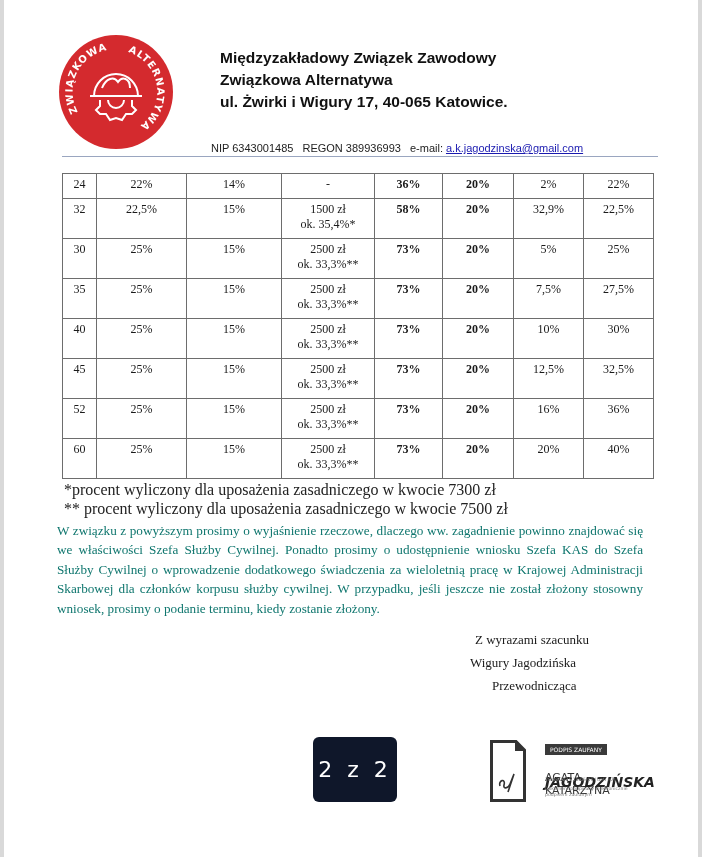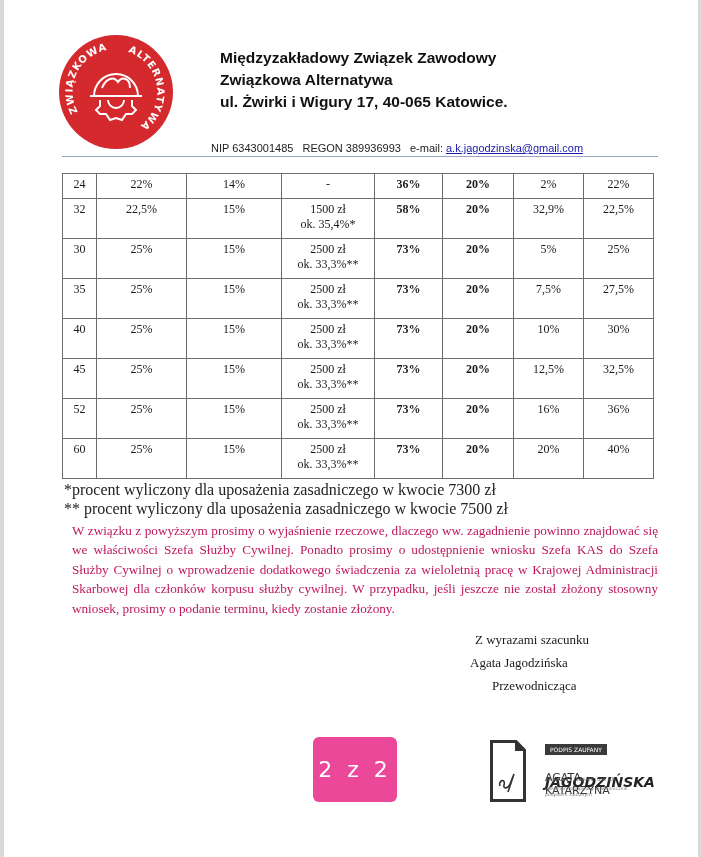--- a/index.html
+++ b/index.html
@@ -11,23 +11,23 @@
   .contact a { color:#1a1ab0; text-decoration:underline; }
   .contact span { margin-right:6px; }
   .hrule { position:absolute; left:58px; top:156px; width:596px; height:1px; background:#9aa6c0; }
   table.rates { position:absolute; left:58px; top:173px; border-collapse:collapse; font-size:12px;text-align:center; }
   table.rates td { border:1px solid #6d6d6d; padding:3px 7px 0 7px; vertical-align:top; line-height:15px; }
   table.rates td.b { font-weight:bold; }
   .c0{width:19px}.c1{width:75px}.c2{width:80px}.c3{width:78px}.c4{width:53px}.c5{width:56px}.c6{width:55px}.c7{width:55px}
   tr.r1 td { height:21px; }
   tr.rn td { height:36px; }
   .note { position:absolute; left:60px; font-size:16px; color:#222; }
-  .body-text { position:absolute; left:68px; top:521px; width:586px; font-size:13.2px; line-height:19.4px; text-align:justify; color:#be185d; }
+  .body-text { position:absolute; left:53px; top:521px; width:586px; font-size:13.2px; line-height:19.4px; text-align:justify; color:#0f766e; }
   .sig { position:absolute; font-size:13px; color:#1a1a1a; }
-  .pager { position:absolute; left:309px; top:737px; width:84px; height:65px; background:#ec4899; border-radius:6px; color:#fff; font-family:"DejaVu Sans", sans-serif; font-size:22px; display:flex; align-items:center; justify-content:center; letter-spacing:4px; }
+  .pager { position:absolute; left:309px; top:737px; width:84px; height:65px; background:#0f172a; border-radius:6px; color:#fff; font-family:"DejaVu Sans", sans-serif; font-size:22px; display:flex; align-items:center; justify-content:center; letter-spacing:4px; }
   .trust { position:absolute; left:486px; top:740px; width:150px; height:66px; }
   .trust .doc { position:absolute; left:0; top:0; width:36px; height:62px; }
   .badge { position:absolute; left:55px; top:4px; background:#3a3a3a; color:#fff; font-family:"DejaVu Sans", sans-serif; font-size:6px; padding:2px 5px; }
   .tname1 { position:absolute; left:55px; top:31px; font-family:"DejaVu Sans", sans-serif; font-size:11px; color:#333; }
   .tname2 { position:absolute; left:55px; top:34px; font-family:"DejaVu Sans", sans-serif; font-size:14px; font-weight:bold; color:#222;font-style:italic; }
   .tdate { position:absolute; left:55px; top:37px; font-family:"DejaVu Sans", sans-serif; font-size:4.6px; color:#777; }
   .tnote { position:absolute; left:55px; top:46px; width:95px; font-family:"DejaVu Sans", sans-serif; font-size:4.6px; color:#777; line-height:6px; }
 </style>
 </head>
 <body>
@@ -172,21 +172,21 @@
         </tr>
       </tbody>
   </table>
 
   <div class="note" style="top:481px">*procent wyliczony dla uposażenia zasadniczego w kwocie 7300 zł</div>
   <div class="note" style="top:500px">** procent wyliczony dla uposażenia zasadniczego w kwocie 7500 zł</div>
 
   <div class="body-text">W związku z powyższym prosimy o wyjaśnienie rzeczowe, dlaczego ww. zagadnienie powinno znajdować się we właściwości Szefa Służby Cywilnej. Ponadto prosimy o udostępnienie wniosku Szefa KAS do Szefa Służby Cywilnej o wprowadzenie dodatkowego świadczenia za wieloletnią pracę w Krajowej Administracji Skarbowej dla członków korpusu służby cywilnej. W przypadku, jeśli jeszcze nie został złożony stosowny wniosek, prosimy o podanie terminu, kiedy zostanie złożony.</div>
 
   <div class="sig" style="left:471px;top:632px">Z wyrazami szacunku</div>
-  <div class="sig" style="left:466px;top:655px">Agata Jagodzińska</div>
+  <div class="sig" style="left:466px;top:655px">Wigury Jagodzińska</div>
   <div class="sig" style="left:488px;top:678px">Przewodnicząca</div>
 
   <div class="pager">2 z 2</div>
 
   <div class="trust">
     <svg class="doc" viewBox="0 0 36 62">
       <path d="M1.5 1.5 H26 L34.5 10 V60.5 H1.5 Z" fill="#fff" stroke="#333" stroke-width="3"></path>
       <path d="M26 1.5 V10 H34.5" fill="#333" stroke="#333" stroke-width="2"></path>
       <path d="M10 46 C8 40 16 38 14 45 C13 49 18 49 20 44 L24 34 L18 52" fill="none" stroke="#333" stroke-width="1.6"></path>
     </svg>

